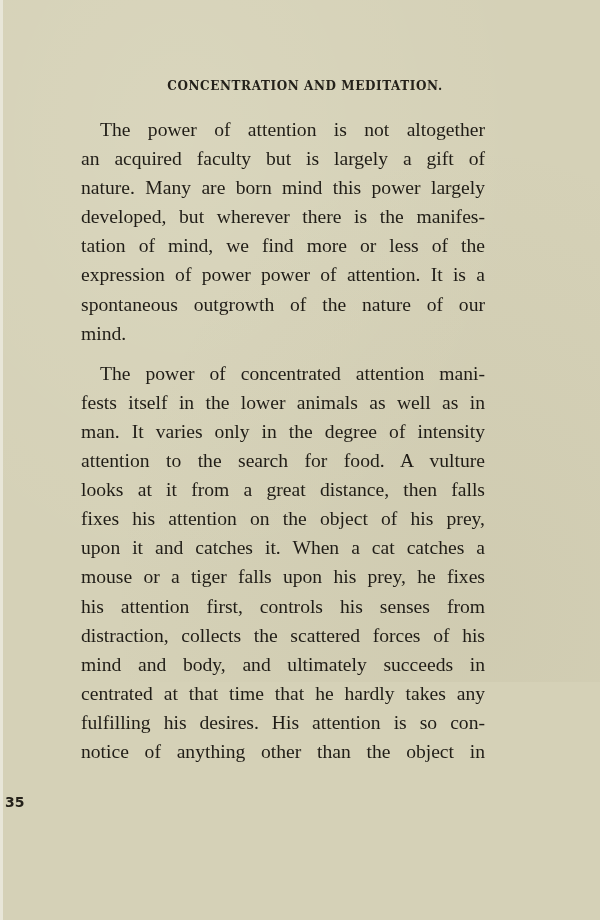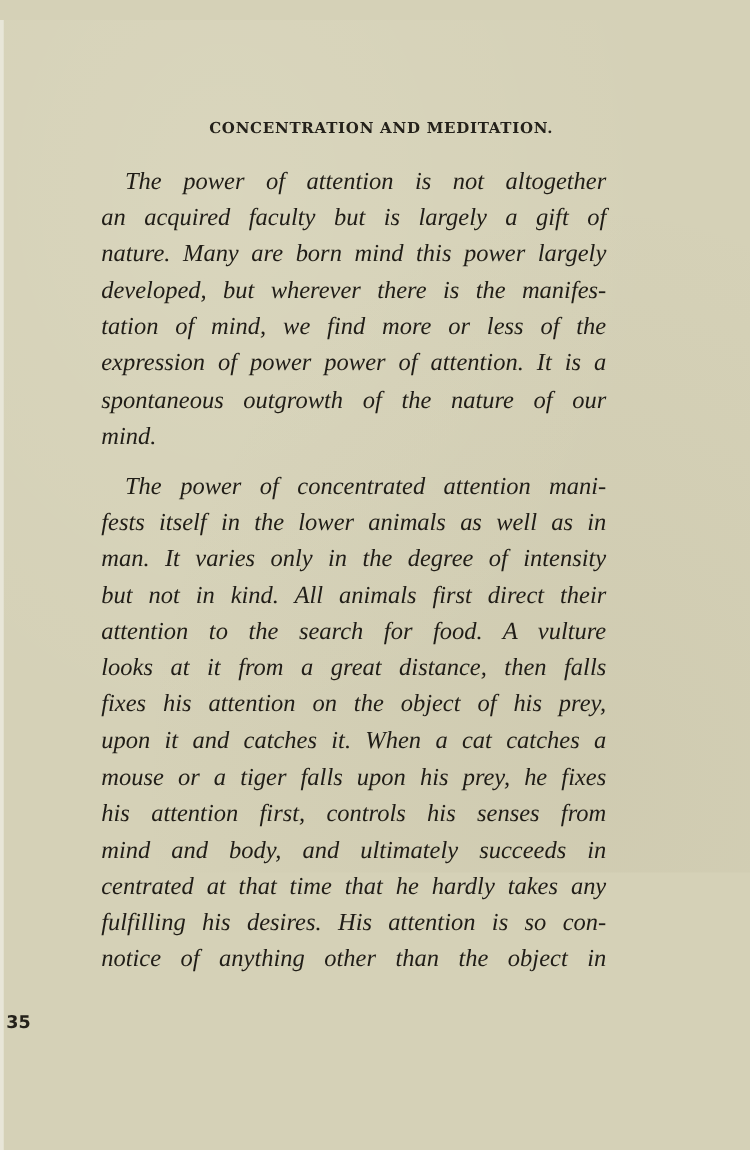--- a/index.html
+++ b/index.html
@@ -8,21 +8,21 @@
     }
     body {
       width: 600px;
       height: 920px;
       background: #d5d1b7;
       position: relative;
       overflow: hidden;
     }
     .page {
       position: absolute;
-      left: 0; top: 16px;
+      left: 0; top: 0;
       width: 600px; height: 682px;
       background:
         radial-gradient(ellipse at 30% 20%, rgba(255,255,240,0.10), rgba(0,0,0,0) 60%),
         radial-gradient(ellipse at 80% 90%, rgba(120,110,80,0.06), rgba(0,0,0,0) 55%),
         #d5d1b7;
     }
     .left-edge {
       position: absolute;
       left: 0; top: 0;
       width: 3px; height: 920px;
@@ -44,21 +44,20 @@
     }
     .body-text {
       position: absolute;
       left: 81px;
       top: 115px;
       width: 404px;
       font-family: "Liberation Serif", serif;
       font-size: 19.6px;
       line-height: 29.1px;
       color: #201d17;
-      font-style: italic;
     }
     .para {
       margin: 0 0 11px 0;
     }
     .line {
       display: block;
       text-align: justify;
       text-align-last: justify;
       white-space: nowrap;
       height: 29.1px;
@@ -99,27 +98,27 @@
       <span class="line">developed, but wherever there is the manifes-</span>
       <span class="line">tation of mind, we find more or less of the</span>
       <span class="line">expression of power power of attention.  It is a</span>
       <span class="line">spontaneous outgrowth of the nature of our</span>
       <span class="line last">mind.</span>
     </p>
     <p class="para">
       <span class="line indent">The power of concentrated attention mani-</span>
       <span class="line">fests itself in the lower animals as well as in</span>
       <span class="line">man.  It varies only in the degree of intensity</span>
-      <span class="line">but not in kind.  All animals first direct their</span>
       <span class="line">attention to the search for food.  A vulture</span>
       <span class="line">looks at it from a great distance, then falls</span>
       <span class="line">fixes his attention on the object of his prey,</span>
       <span class="line">upon it and catches it.  When a cat catches a</span>
       <span class="line">mouse or a tiger falls upon his prey, he fixes</span>
       <span class="line">his attention first, controls his senses from</span>
+      <span class="line">distraction, collects the scattered forces of his</span>
       <span class="line">mind and body, and ultimately succeeds in</span>
       <span class="line">centrated at that time that he hardly takes any</span>
       <span class="line">fulfilling his desires.  His attention is so con-</span>
       <span class="line">notice of anything other than the object in</span>
     </p>
   </div>
 
   <div class="folio">35</div>
 </div>
 

